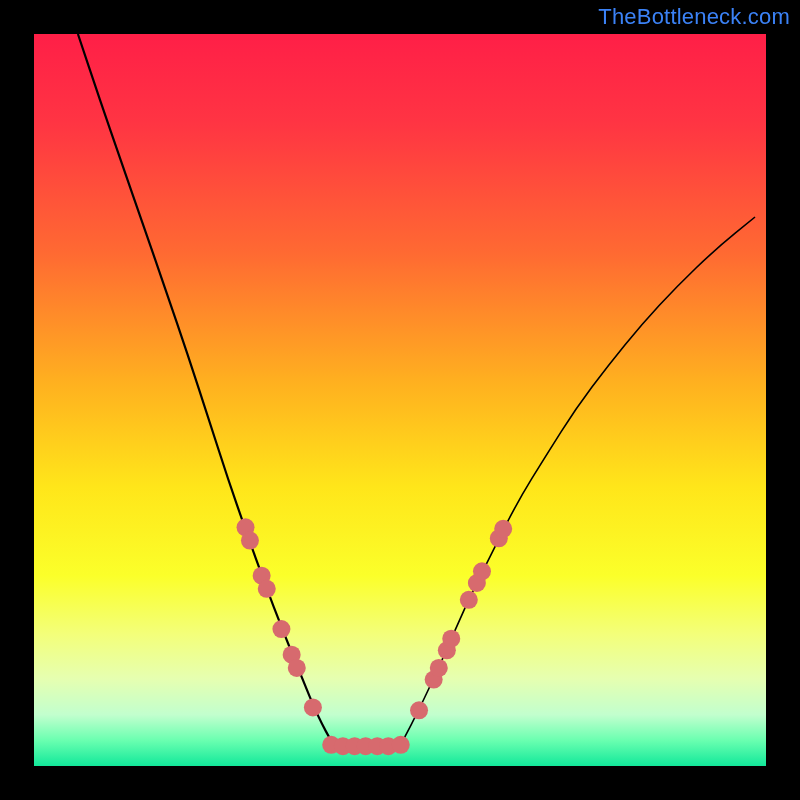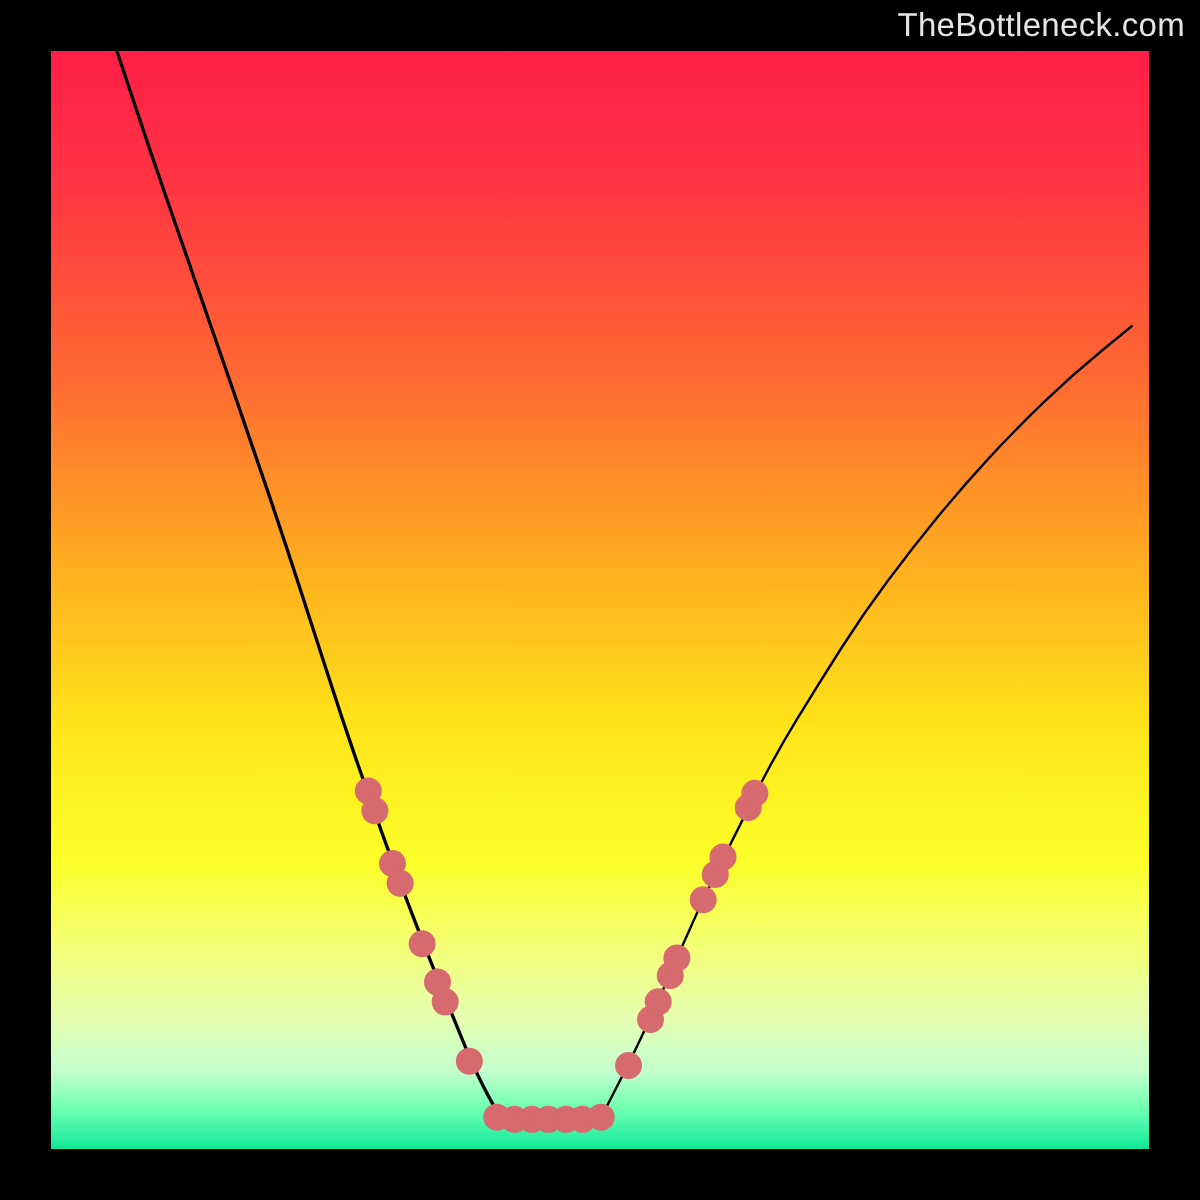--- a/index.html
+++ b/index.html
@@ -14,21 +14,21 @@
   .stage {
     position: relative;
     width: 800px;
     height: 800px;
     background: #000;
   }
   .watermark {
     position: absolute;
     top: 4px;
     right: 10px;
-    color: #e5e5e5;
+    color: #3b82f6;
     font-size: 22px;
     font-weight: 500;
     letter-spacing: 0.2px;
     z-index: 30;
     user-select: none;
   }
   svg.plot {
     position: absolute;
     top: 0;
     left: 0;

